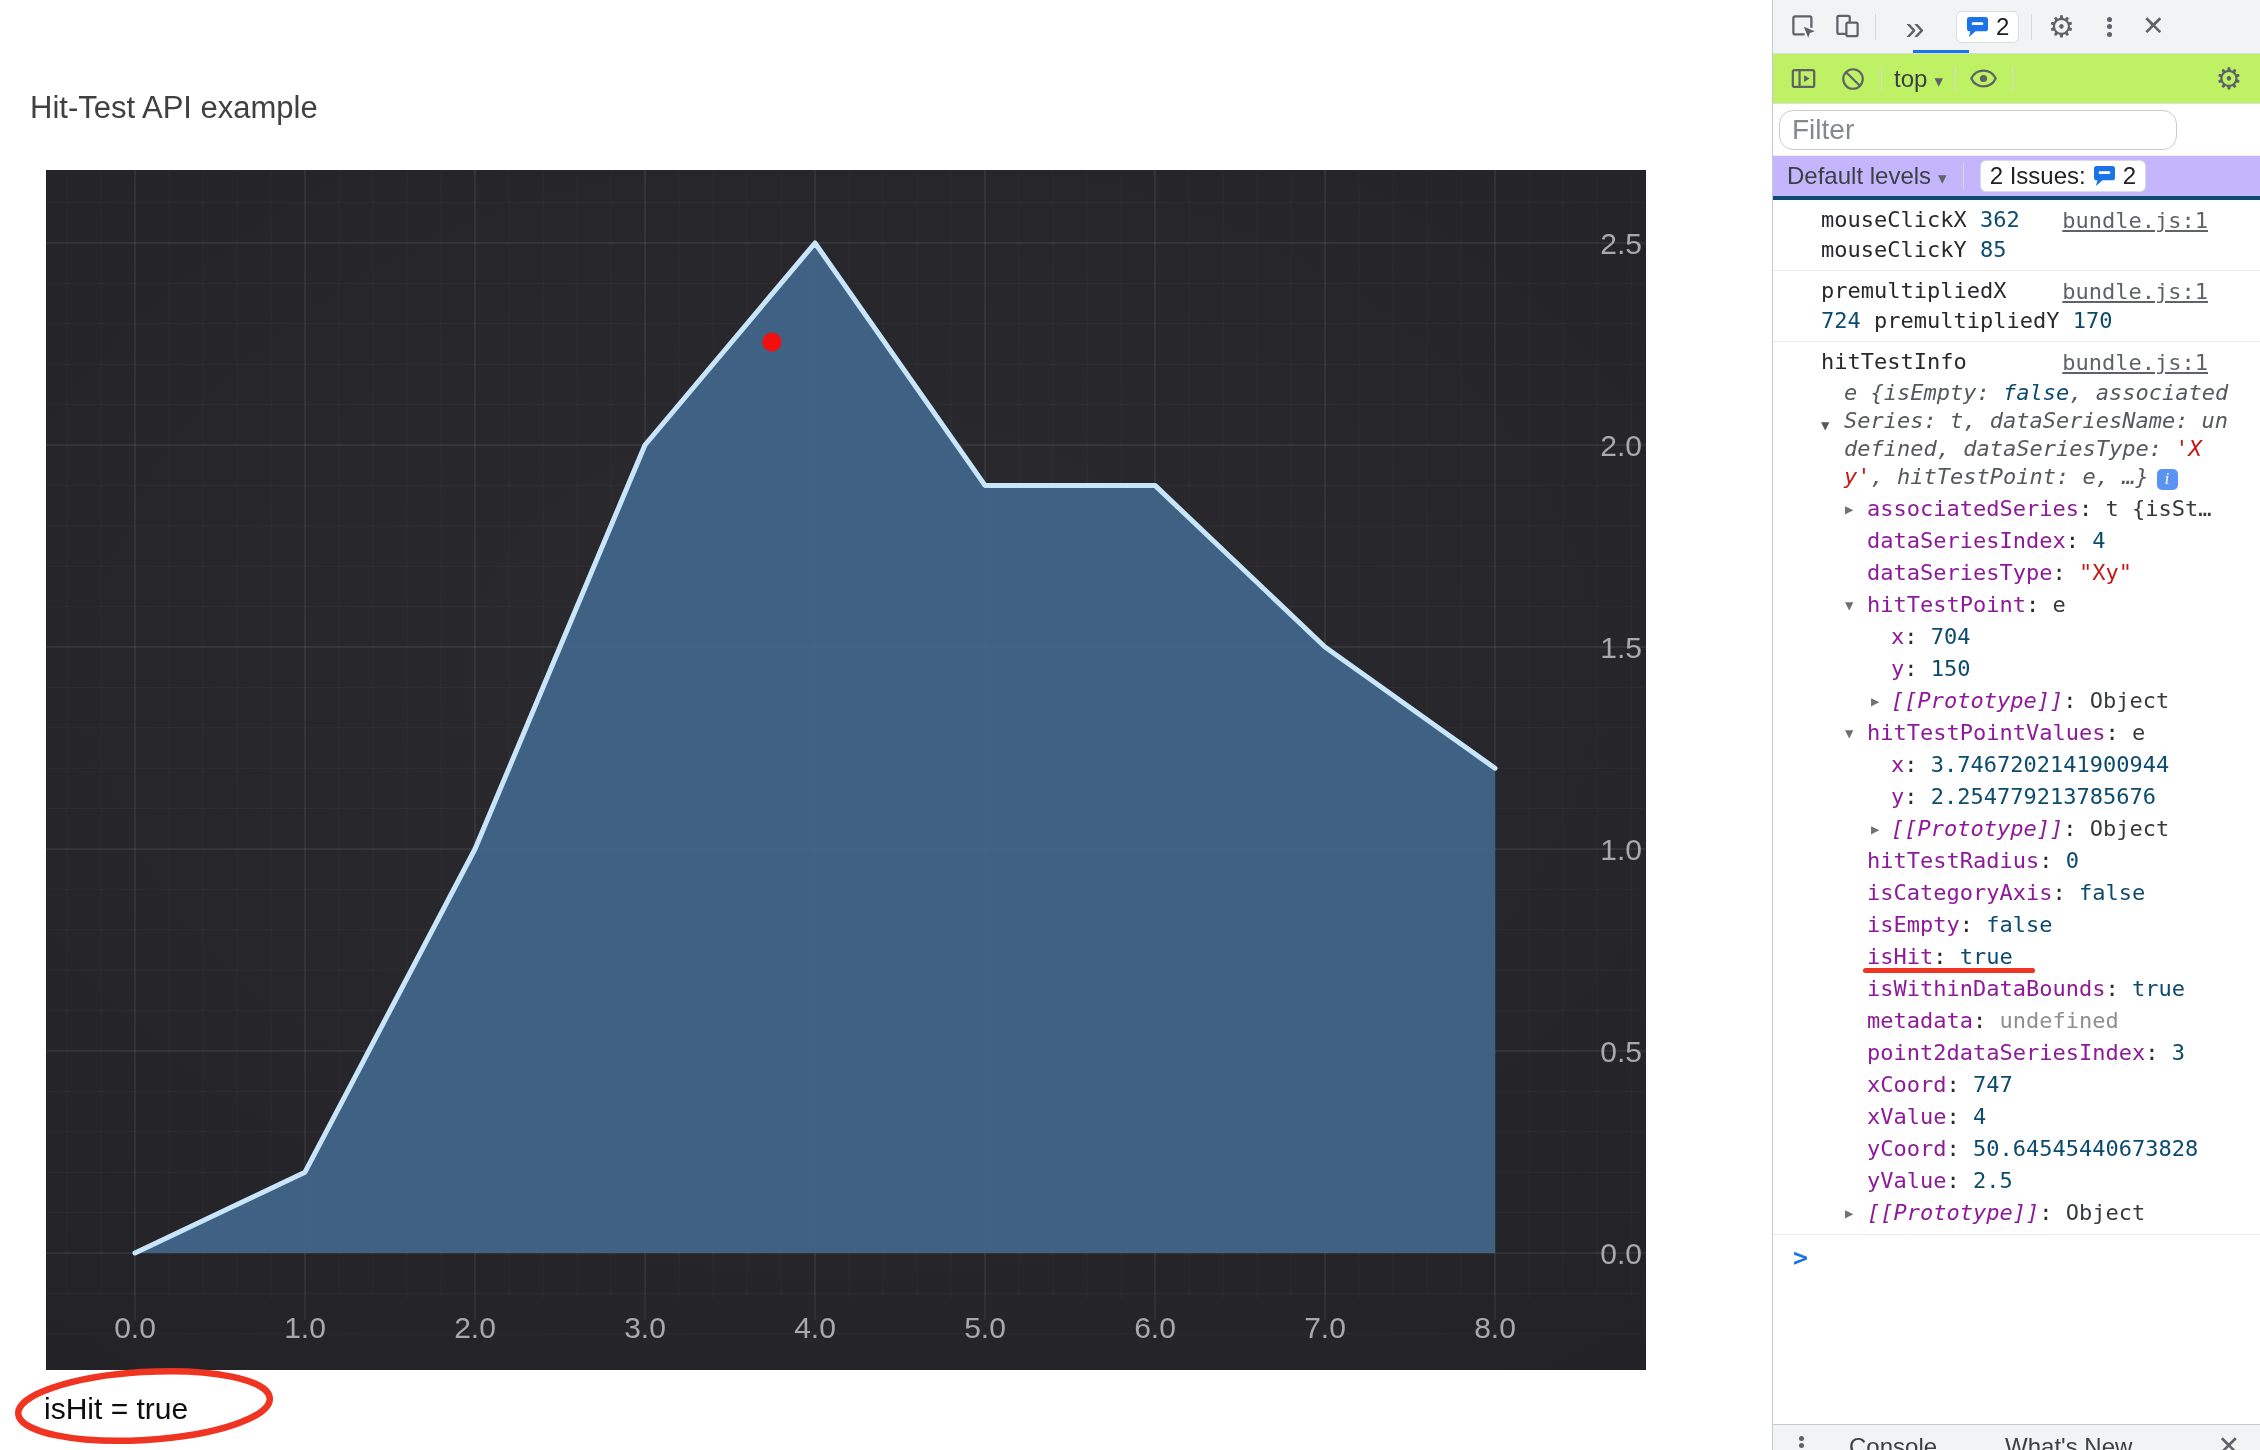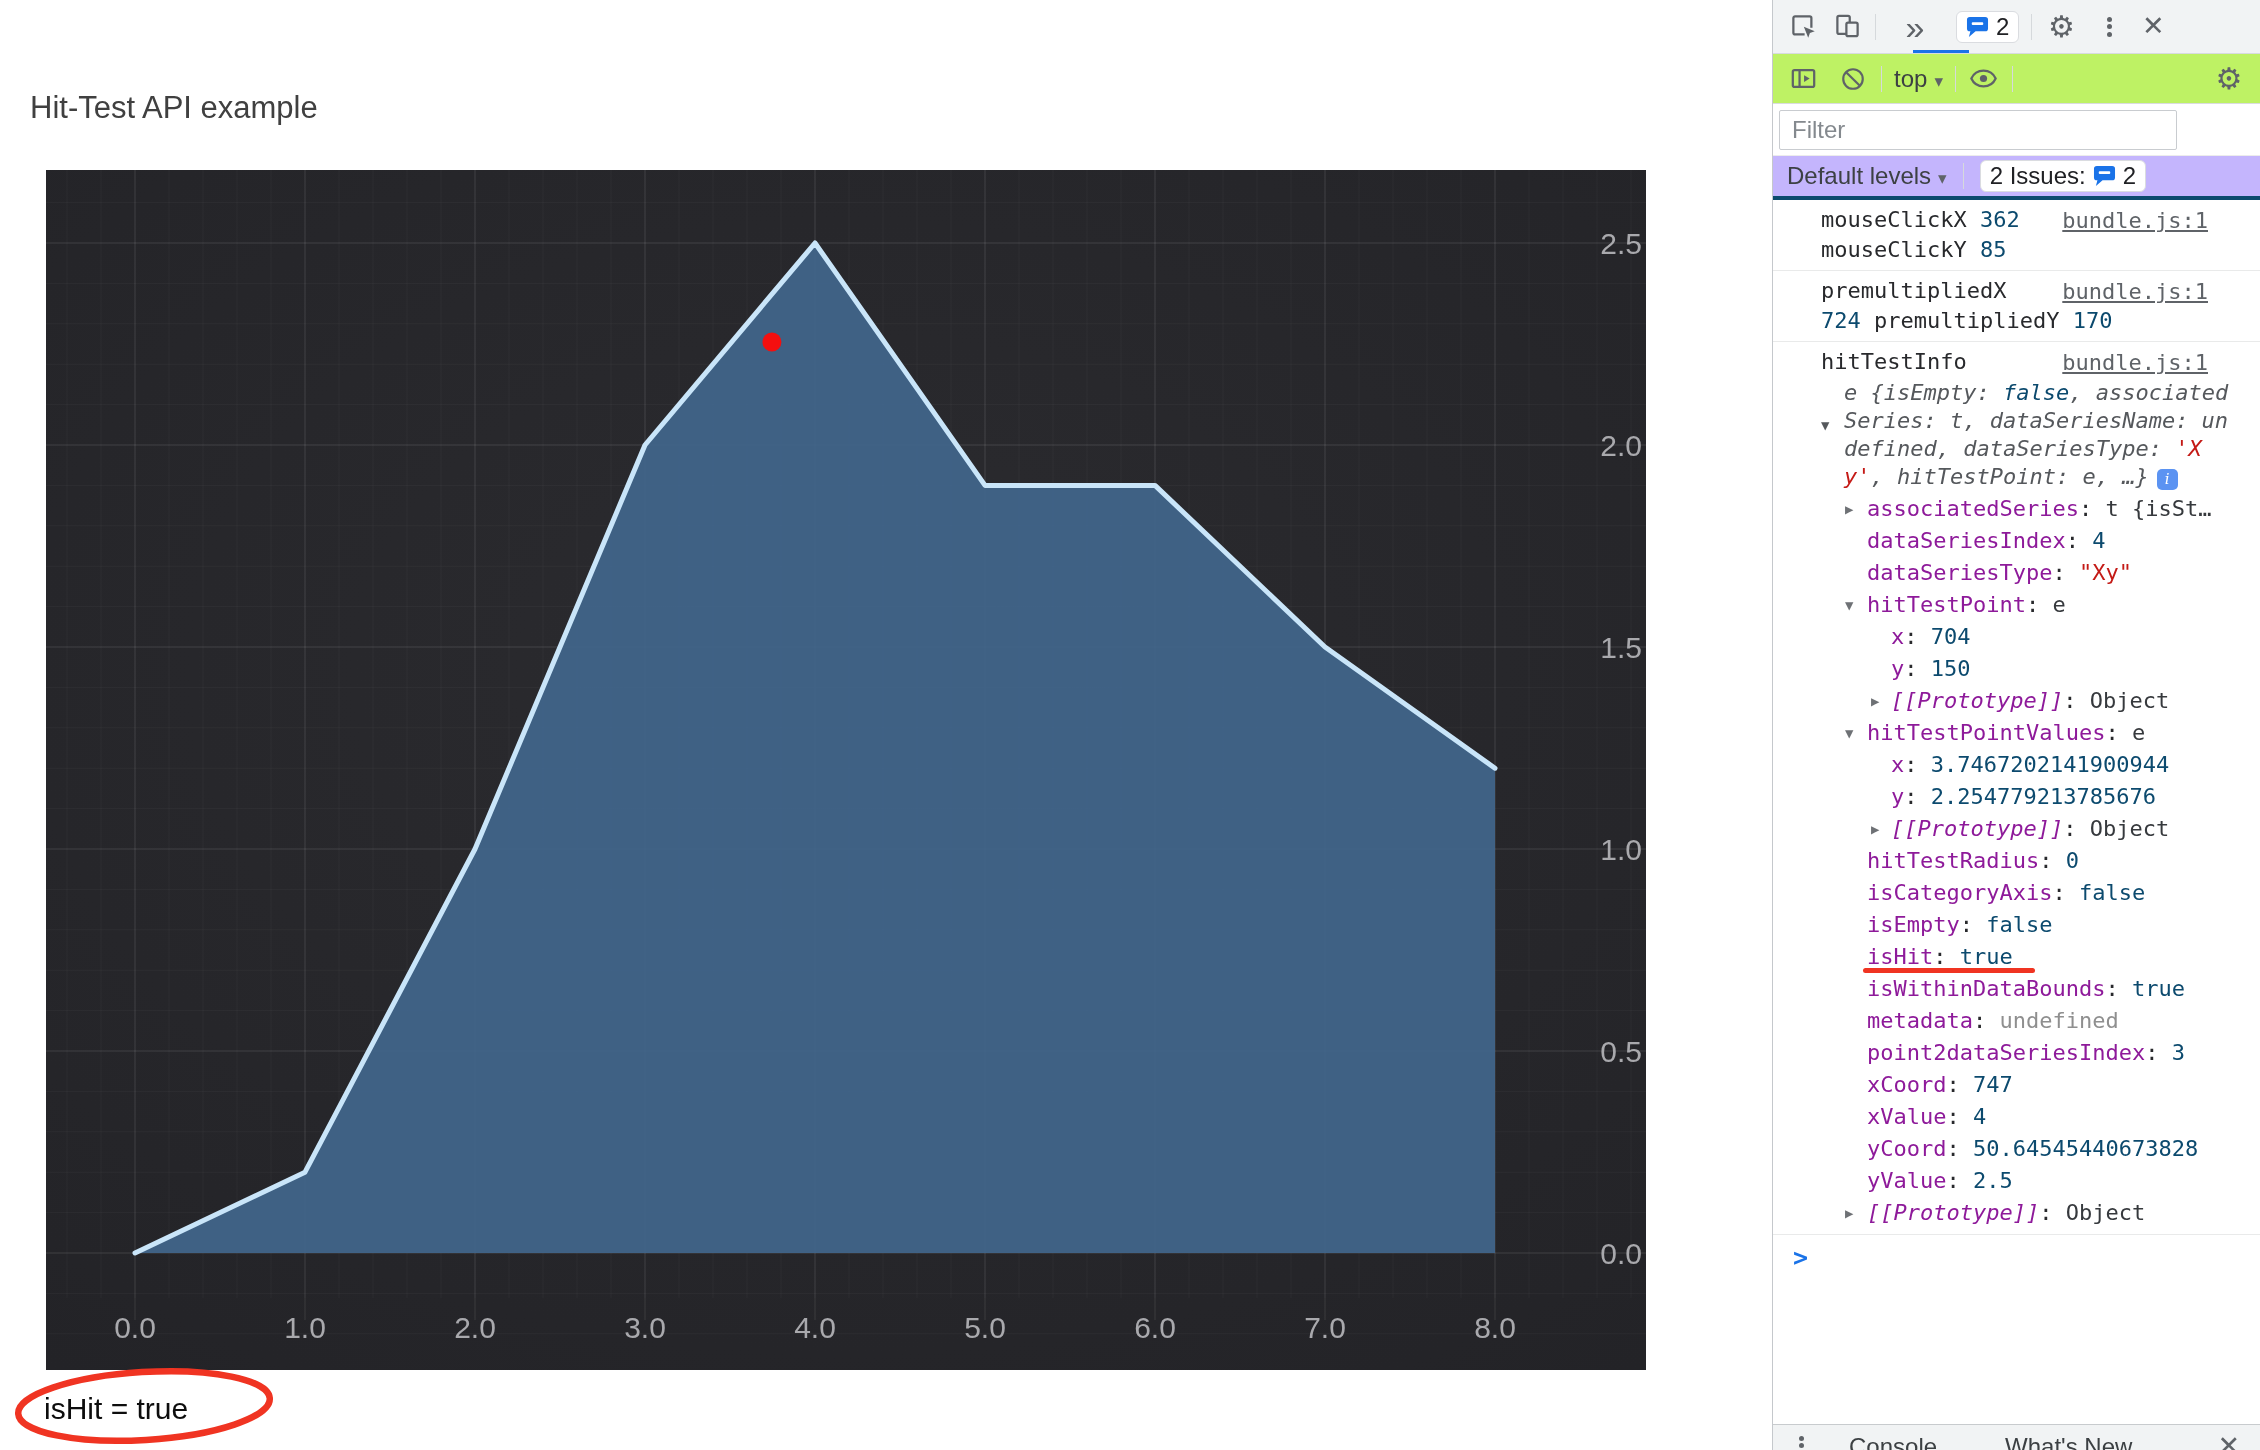--- a/index.html
+++ b/index.html
@@ -26,21 +26,21 @@
   .vd{width:1px;height:26px;background:#d6d9dc;margin:0 12px;flex:none}
   .gear{font-size:30px;color:#5f6368;line-height:1}
   .chev2{font-size:34px;color:#5f6368;line-height:1;letter-spacing:-2px}
   .close-x{font-size:27px;color:#5f6368;line-height:1}
   .kebab i{display:block;width:5px;height:5px;border-radius:50%;background:#5f6368;margin:2.5px auto}
   .tab-underline{position:absolute;left:140px;bottom:0;width:56px;height:3px;background:#1a73e8}
   .chip{display:flex;align-items:center;gap:7px;height:30px;padding:0 9px;border:1px solid #dadce0;
         border-radius:6px;background:#fff;font-size:24px;color:#202124;cursor:pointer;flex:none}
   .ui-label{font-size:24px;color:#3c4043;white-space:nowrap}
   .caret{font-size:17px;color:#5f6368;margin-left:7px}
-  .filter-input{width:372px;height:38px;border:1px solid #c9ccd0;border-radius:2px;font-size:24px;
+  .filter-input{width:372px;height:38px;border:1px solid #c9ccd0;border-radius:14px;font-size:28px;
                 padding:0 12px;color:#202124;outline:none;font-family:"Liberation Sans",sans-serif}
   .filter-input::placeholder{color:#84898e}
 
   
   .console-area{flex:1;position:relative;background:#fff;overflow:hidden;
                 font-family:"DejaVu Sans Mono",monospace;font-size:22px;color:#28292c}
   .msg{position:relative;border-bottom:1px solid #e9eaea;padding:5px 0 5px 48px;line-height:30px}
   .src-link{position:absolute;right:52px;top:6px;color:#5f6368;text-decoration:underline;cursor:pointer;font-size:22px}
   .num{color:#0c4a6e}.str{color:#c41a16}.undef{color:#8f8f8f}.pname{color:#8e1a9a}.obj{color:#36393d}
   .preview{position:relative;margin:2px 0 2px 23px;width:392px;font-style:italic;color:#55585c;

